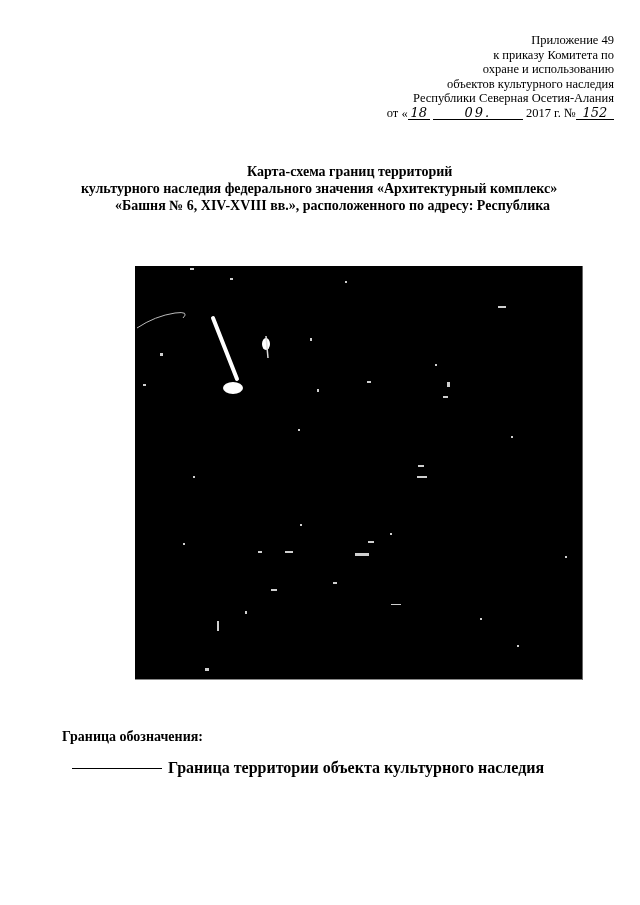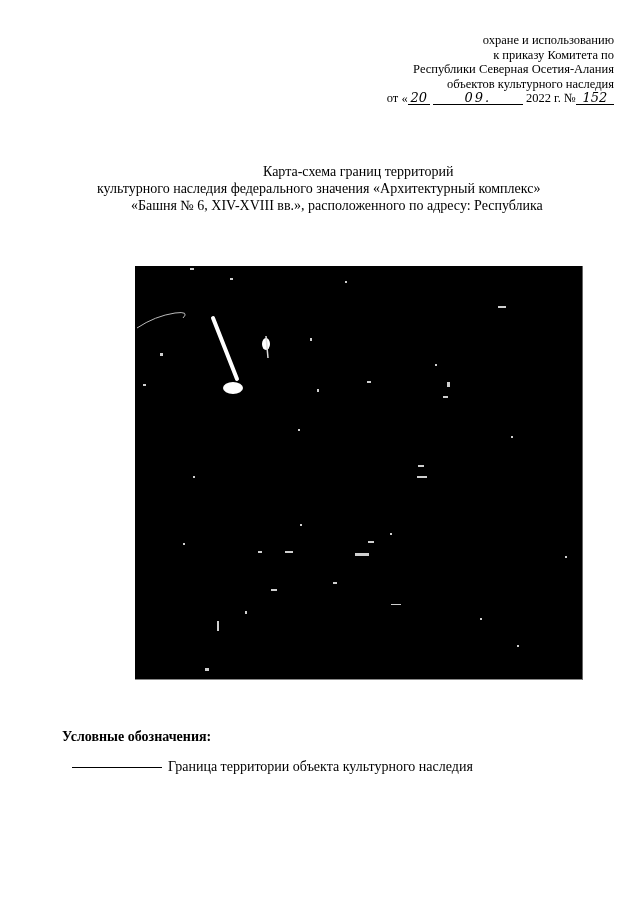--- a/index.html
+++ b/index.html
@@ -32,24 +32,24 @@
       border-bottom: 1px solid #000;
       line-height: 12px;
       text-align: center;
     }
     .hand.day { width: 22px; }
     .hand.month { width: 90px; letter-spacing: 2px; }
     .hand.num { width: 38px; text-align: center; }
 
     .title {
       position: absolute;
-      left: 76px;
+      left: 60px;
       top: 163px;
       width: 560px;
-      font-weight: normal;
+      font-weight: bold;
       font-size: 14px;
       line-height: 17px;
     }
     .title .tl { display: block; white-space: nowrap; }
     .title .tl1 { padding-left: 187px; }
     .title .tl2 { padding-left: 83px; }
     .title .tl3 { padding-left: 21px; }
     .title .tl4 { padding-left: 55px; }
     .title .tl5 { padding-left: 74px; }
 
@@ -80,37 +80,38 @@
       display: flex;
       align-items: center;
     }
     .legend-line {
       width: 90px;
       height: 0;
       border-top: 1.5px solid #000;
       margin-right: 6px;
     }
     .legend-text {
-      font-weight: normal;
-      font-size: 14px;
+      font-weight: bold;
+      font-size: 16px;
       white-space: nowrap;
     }
   </style>
 </head>
 <body>
 
 <div class="appendix">
+  <span class="line">Приложение 49</span>
+  <span class="line">к приказу Комитета по</span>
   <span class="line">охране и использованию</span>
-  <span class="line">к приказу Комитета по</span>
+  <span class="line">объектов культурного наследия</span>
   <span class="line">Республики Северная Осетия-Алания</span>
-  <span class="line">объектов культурного наследия</span>
   <span class="line">
-    <span>от «</span><span class="hand day">20</span>
+    <span>от «</span><span class="hand day">18</span>
     <span class="hand month">09.</span>
-    <span>2022 г. №</span><span class="hand num">152</span>
+    <span>2017 г. №</span><span class="hand num">152</span>
   </span>
 </div>
 
 <div class="title">
   <span class="tl tl1">Карта-схема границ территорий</span>
   <span class="tl tl3">культурного наследия федерального значения «Архитектурный комплекс»</span>
   <span class="tl tl4">«Башня № 6, XIV-XVIII вв.», расположенного по адресу: Республика</span>
 </div>
 
 <div class="map">
@@ -154,17 +155,17 @@
       <rect x="300" y="98" width="2" height="2"></rect>
       <rect x="430" y="290" width="2" height="2"></rect>
       <rect x="345" y="352" width="2" height="2"></rect>
       <rect x="382" y="379" width="2" height="2"></rect>
       <rect x="58" y="210" width="2" height="2"></rect>
       <rect x="165" y="258" width="2" height="2"></rect>
     </g>
   </svg>
 </div>
 
-<div class="legend-title">Условные обозначения:</div>
+<div class="legend-title">Граница обозначения:</div>
 <div class="legend-row">
   <span class="legend-line"></span>
   <span class="legend-text">Граница территории объекта культурного наследия</span>
 </div>
 
 </body></html>

